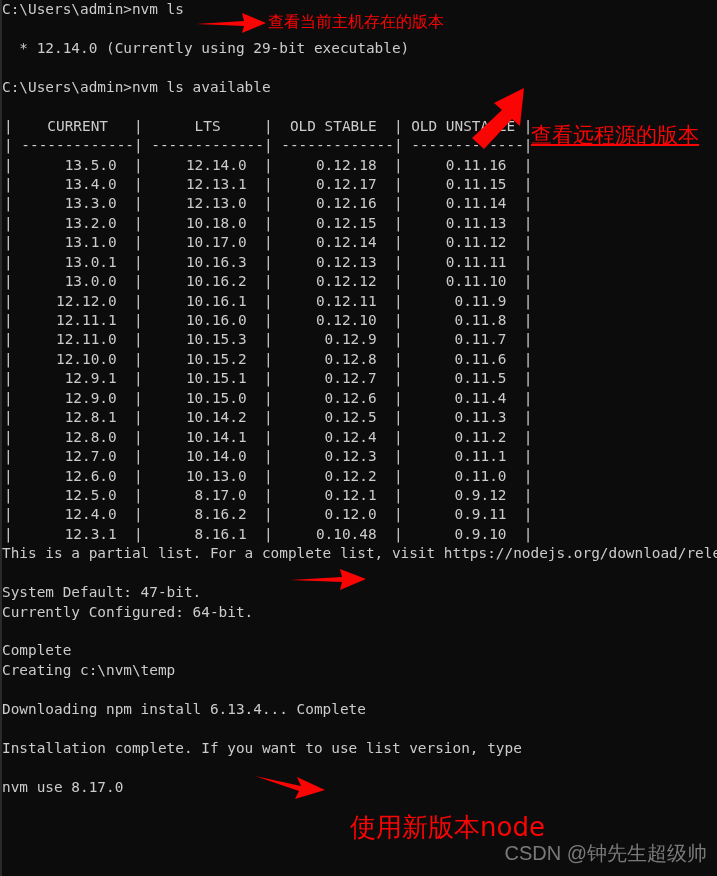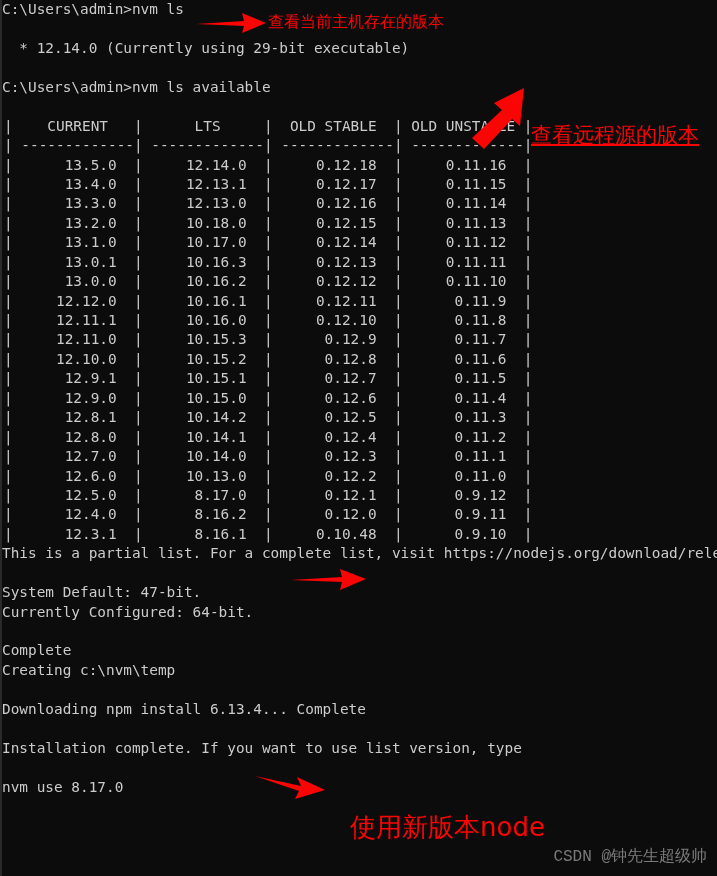--- a/index.html
+++ b/index.html
@@ -72,22 +72,22 @@
   .arrow-1 { left: 196px; top: 10px;  }
   .arrow-2 { left: 432px; top: 86px;  }
   .arrow-3 { left: 290px; top: 567px; }
   .arrow-4 { left: 255px; top: 772px; }
 
   .watermark {
     position: absolute;
     right: 10px;
     bottom: 9px;
     color: #8d8d8d;
-    font-size: 16px;
-    font-family: Liberation Mono, monospace;
+    font-size: 20px;
+    font-family: Liberation Sans, sans-serif;
     white-space: nowrap;
     z-index: 18;
     opacity: 0.85;
   }
 </style>
 </head>
 <body>
 
 <div id="screen">
 

